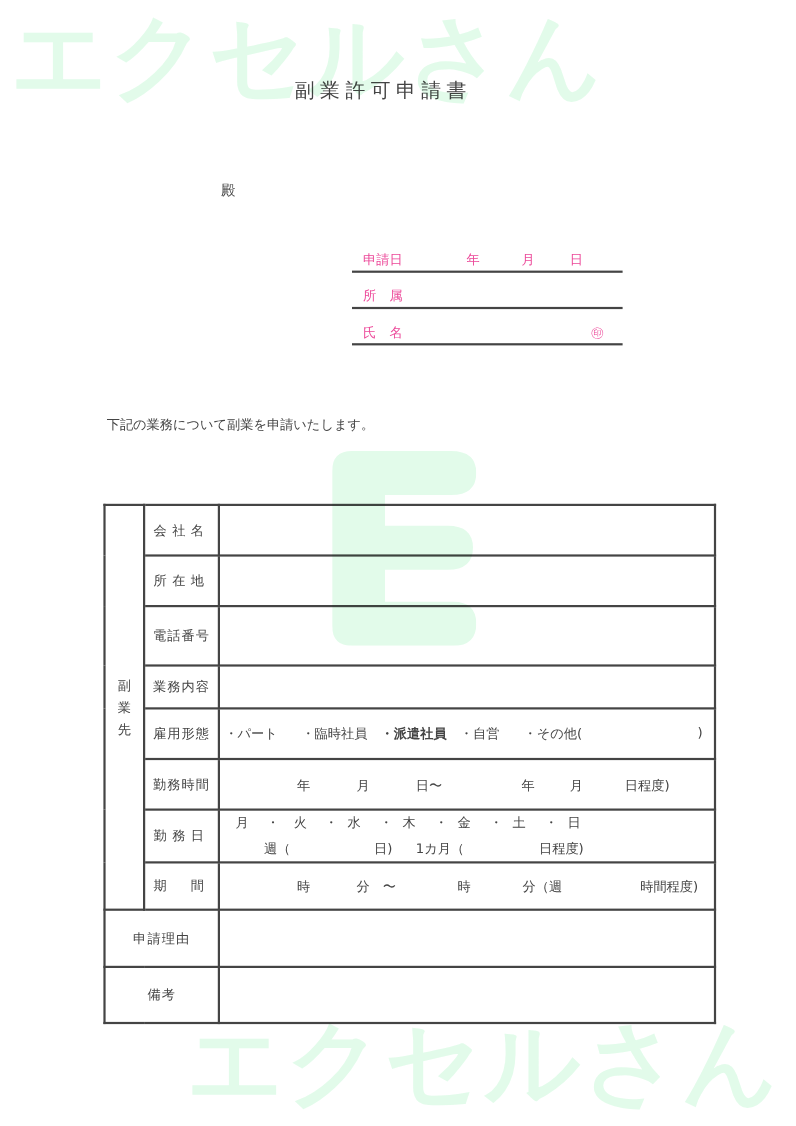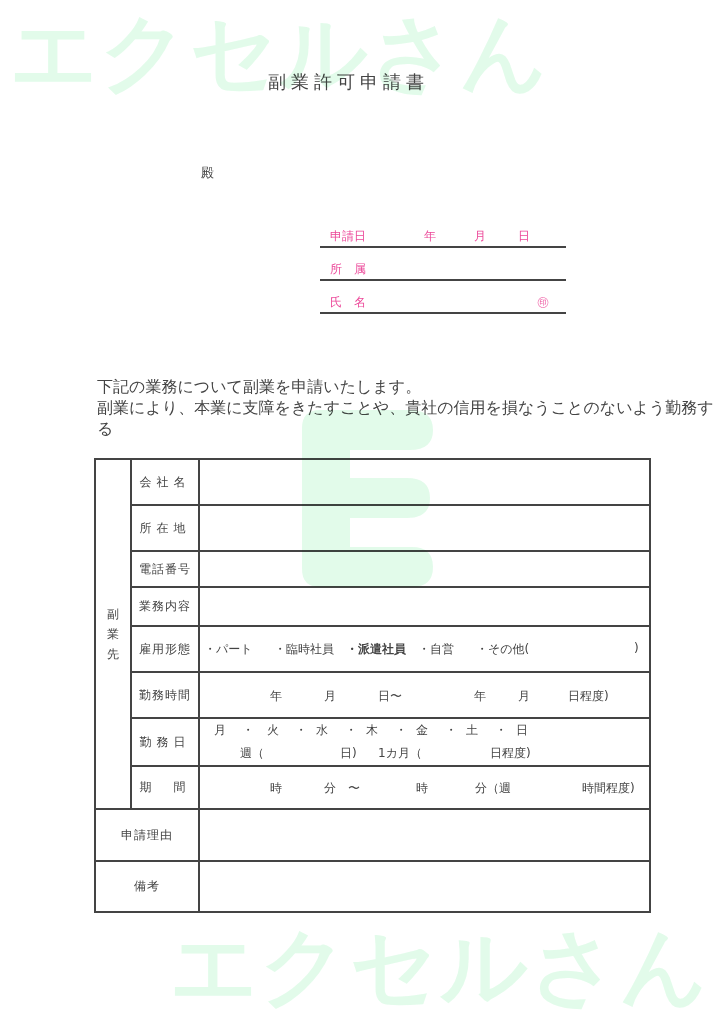--- a/index.html
+++ b/index.html
@@ -25,21 +25,21 @@
   .title {
     left: 268px; top: 70px; font-size: 18px; letter-spacing: 5px; color: #444;
     z-index: 2;
   }
   .addressee { left: 201px; top: 164px; font-size: 13px; color: #444; }
   .info-line {
     position: absolute; left: 320px; width: 246px; border-bottom: 2px solid #444;
     height: 22px; font-size: 12px; color: #ec4899;
   }
   .info-line span { position: absolute; top: 4px; }
-  .intro { left: 97px; top: 376px; font-size: 16px; line-height: 21px; color: #444; }
+  .intro { left: 97px; top: 376px; font-size: 12px; line-height: 21px; color: #444; }
   table.form {
     position: absolute; left: 94px; top: 458px; width: 557px;
     border-collapse: collapse; font-size: 12px; color: #444; z-index: 1;
   }
   table.form td { border: 2px solid #444; padding: 0; vertical-align: middle; }
   td.group { width: 34px; text-align: center; }
   td.group .vert { display: inline-block; line-height: 20px; width: 14px; word-break: break-all; }
   td.label { width: 66px; text-align: center; letter-spacing: 1px; }
   td.label.spaced { letter-spacing: 5px; }
   td.wide-label { text-align: center; letter-spacing: 1px; }
@@ -69,37 +69,36 @@
 <div class="info-line" style="top:257px;">
   <span style="left:10px;">所　属</span>
 </div>
 <div class="info-line" style="top:290px;">
   <span style="left:10px;">氏　名</span>
   <span style="left:217px;">㊞</span>
 </div>
 
 <div class="abs intro">
   <div>下記の業務について副業を申請いたします。</div>
-  <div>副業により、本業に支障をきたすことや、貴社の信用を損なうことのないよう勤務する</div>
 </div>
 
 <table class="form">
   <tbody>
       <tr style="height:46px;">
     <td class="group" rowspan="8">
       <span class="vert">副業先</span>
     </td>
     <td class="label spaced">会社名</td>
     <td class="value"></td>
   </tr>
   <tr style="height:46px;">
     <td class="label spaced">所在地</td>
     <td class="value"></td>
   </tr>
-  <tr style="height:36px;border-radius:12px;">
+  <tr style="height:54px;border-radius:12px;">
     <td class="label">電話番号</td>
     <td class="value"></td>
   </tr>
   <tr style="height:39px;">
     <td class="label">業務内容</td>
     <td class="value"></td>
   </tr>
   <tr style="height:46px;">
     <td class="label">雇用形態</td>
     <td class="value">

